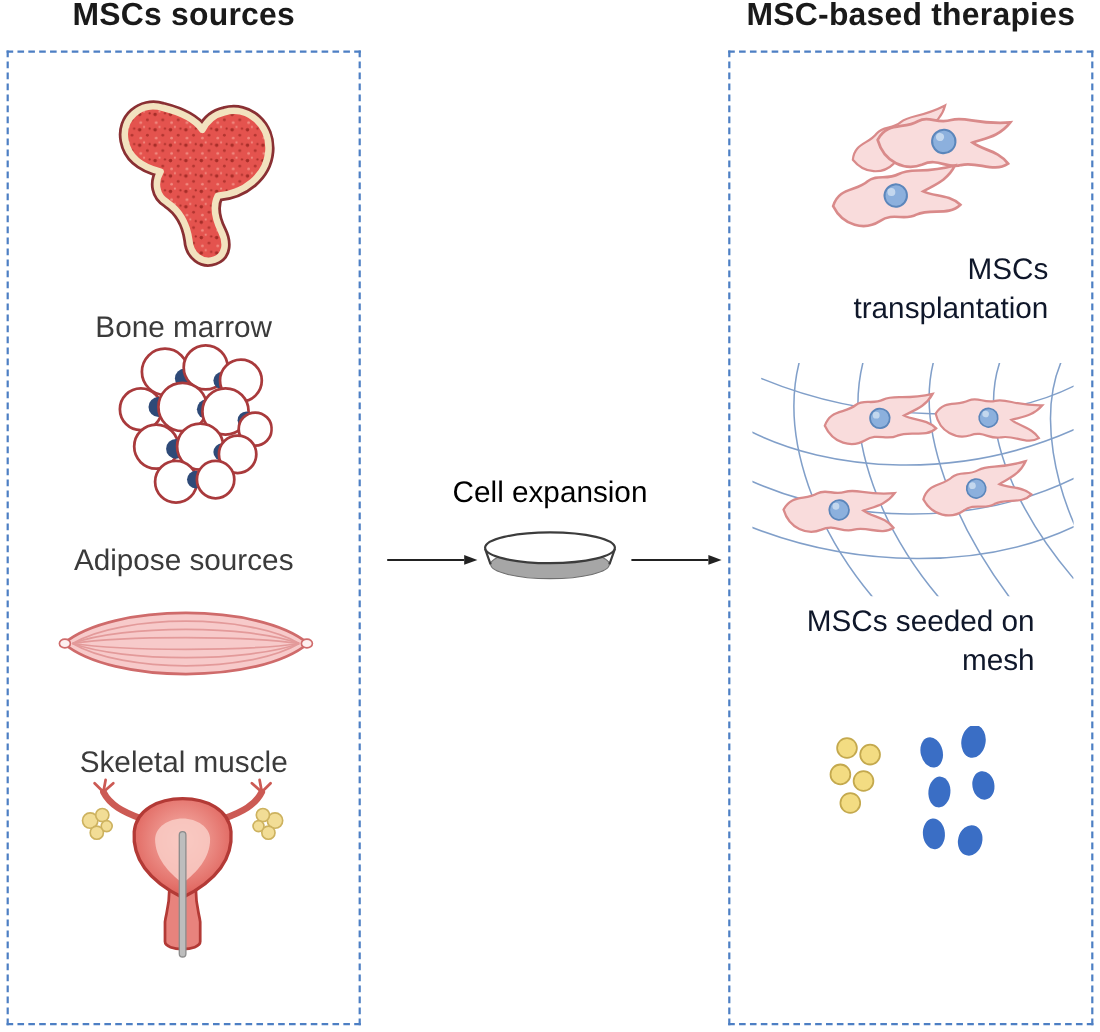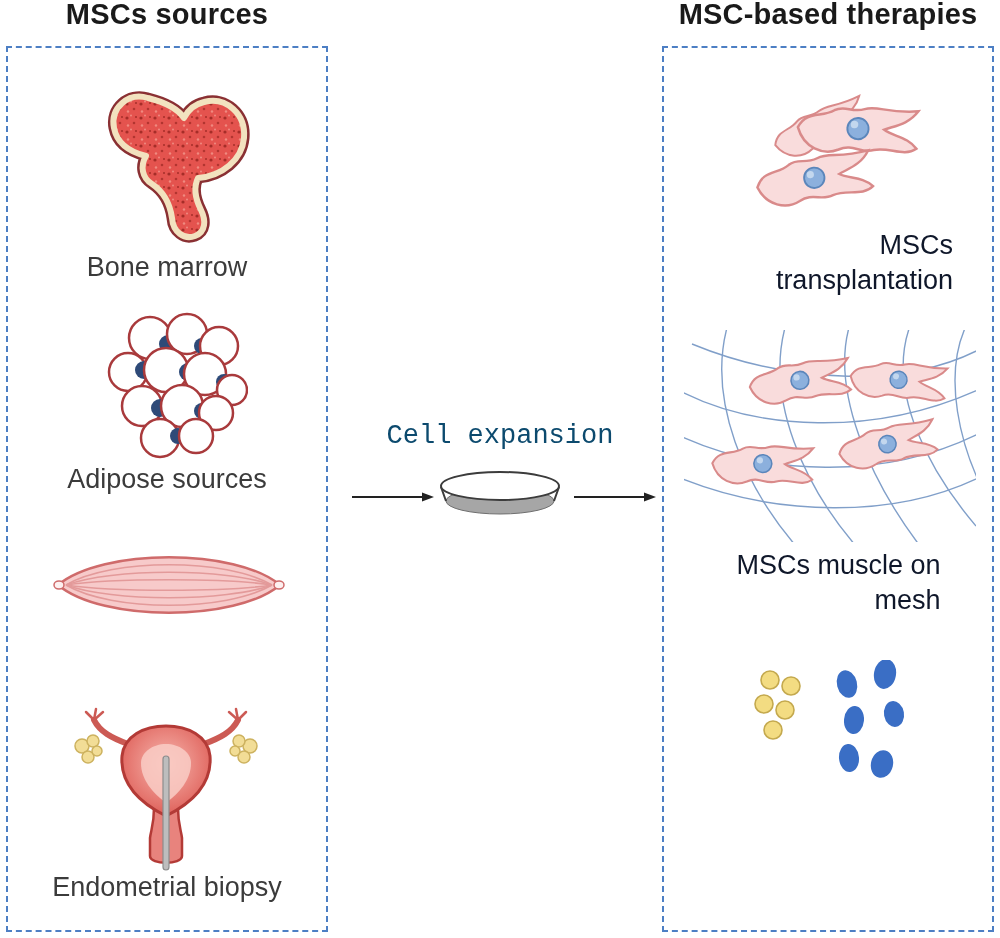--- a/index.html
+++ b/index.html
@@ -9,25 +9,25 @@
   .title { position:absolute; top:-2px; margin:0; font-size:29px; font-weight:bold; color:#1a1a1a; text-align:center; letter-spacing:0.2px; }
   .title-left  { left:6px;  width:322px; }
   .title-right { left:662px; width:332px; }
 
   .panel { position:absolute; top:46px; height:886px; border:2px dashed #4d7fc4; box-sizing:border-box; background:#ffffff; }
   .panel-left  { left:6px;  width:322px; }
   .panel-right { left:662px; width:332px; }
 
   .illus { position:absolute; }
 
-  .slabel { position:absolute; left:0; width:100%; text-align:center; font-size:27px; color:#3b3b3b; }
+  .slabel { position:absolute; left:0; width:100%; text-align:center; font-size:27px; color:#3b3b3b;margin-top:30px; }
   .rlabel { position:absolute; left:50%; transform:translateX(-50%); text-align:right; font-size:27px; color:#0f172a; line-height:35px; }
 
   .center-group { position:absolute; left:340px; top:420px; width:320px; text-align:center; }
-  .center-label { margin:1px 0 4px 0; font-size:27px; color:#0c4a6e;font-family:Liberation Mono, monospace; }
+  .center-label { margin:12px 0 4px 0; font-size:27px; color:#000000; }
 </style>
 </head>
 <body>
 
 <div class="canvas">
 
   <h1 class="title title-left">MSCs sources</h1>
   <h1 class="title title-right">MSC-based therapies</h1>
 
   <div class="panel panel-left">
@@ -80,20 +80,21 @@
         <path d="M14,45 C60,18 174,18 220,45"></path>
         <path d="M14,45 C60,28 174,28 220,45"></path>
         <path d="M14,45 C60,38 174,38 220,45"></path>
         <path d="M14,45 C60,52 174,52 220,45"></path>
         <path d="M14,45 C60,62 174,62 220,45"></path>
         <path d="M14,45 C60,72 174,72 220,45"></path>
       </g>
       <ellipse cx="7" cy="45" rx="5" ry="4" fill="#fdf0f0" stroke="#cf6b6b" stroke-width="1.5"></ellipse>
       <ellipse cx="227" cy="45" rx="5" ry="4" fill="#fdf0f0" stroke="#cf6b6b" stroke-width="1.5"></ellipse>
     </svg>
+    <div class="slabel" style="top:600px;">Skeletal muscle</div>
 
     <svg class="illus" style="left:58px; top:650px;" width="200" height="176" viewBox="0 0 200 176">
       <defs>
         <radialGradient id="uterus-grad" cx="50%" cy="42%" r="65%">
           <stop offset="0%" stop-color="#f7b6ae"></stop>
           <stop offset="70%" stop-color="#e4736c"></stop>
           <stop offset="100%" stop-color="#d9534d"></stop>
         </radialGradient>
       </defs>
 
@@ -120,21 +121,20 @@
       </g>
 
       <path d="M88,110 C88,126 85,132 84,140 L84,158 C84,167 116,167 116,158 L116,140 C115,132 112,126 112,110 Z" fill="#e8837d" stroke="#b33a36" stroke-width="2.5"></path>
 
       <path d="M100,28 C78,28 58,38 56,58 C54,84 72,104 100,118 C128,104 146,84 144,58 C142,38 122,28 100,28 Z" fill="url(#uterus-grad)" stroke="#b33a36" stroke-width="3"></path>
 
       <path d="M100,46 C87,46 75,54 75,65 C75,82 87,95 100,105 C113,95 125,82 125,65 C125,54 113,46 100,46 Z" fill="#f9cdc6" opacity="0.85"></path>
 
       <rect x="97" y="58" width="6" height="114" rx="3" fill="#bdbdbd" stroke="#8c8c8c" stroke-width="1.2"></rect>
     </svg>
-    <div class="slabel" style="top:824px;">Endometrial biopsy</div>
   </div>
 
   <div class="center-group">
     <p class="center-label">Cell expansion</p>
     <svg width="320" height="80" viewBox="0 0 320 80">
 
       <g>
         <path d="M12,42 H82" stroke="#222222" stroke-width="1.8" fill="none"></path>
         <polygon points="82,37.5 94,42 82,46.5" fill="#222222"></polygon>
       </g>
@@ -185,21 +185,21 @@
         <path d="M102,-6 C80,70 122,158 172,216"></path>
         <path d="M166,-6 C146,60 186,150 236,216"></path>
         <path d="M226,-4 C202,62 246,142 292,196"></path>
         <path d="M282,-4 C258,48 278,118 298,158"></path>
       </g>
       <use href="#msc-cell-b" transform="translate(62,32) rotate(-4) scale(1.05)"></use>
       <use href="#msc-cell-b" transform="translate(168,22) rotate(8) scale(1.0)"></use>
       <use href="#msc-cell-b" transform="translate(28,108) rotate(4) scale(1.05)"></use>
       <use href="#msc-cell-b" transform="translate(150,100) rotate(-8) scale(1.02)"></use>
     </svg>
-    <div class="rlabel" style="top:500px; width:225px;">MSCs muscle on mesh</div>
+    <div class="rlabel" style="top:500px; width:225px;">MSCs seeded on mesh</div>
 
     <svg class="illus" style="left:88px; top:612px;" width="162" height="142" viewBox="0 0 162 142">
       <g fill="#f3dc82" stroke="#c4a94e" stroke-width="1.6">
         <circle cx="18" cy="20" r="9"></circle>
         <circle cx="39" cy="26" r="9"></circle>
         <circle cx="12" cy="44" r="9"></circle>
         <circle cx="33" cy="50" r="9"></circle>
         <circle cx="21" cy="70" r="9"></circle>
       </g>
       <g fill="#3a6ec5">

